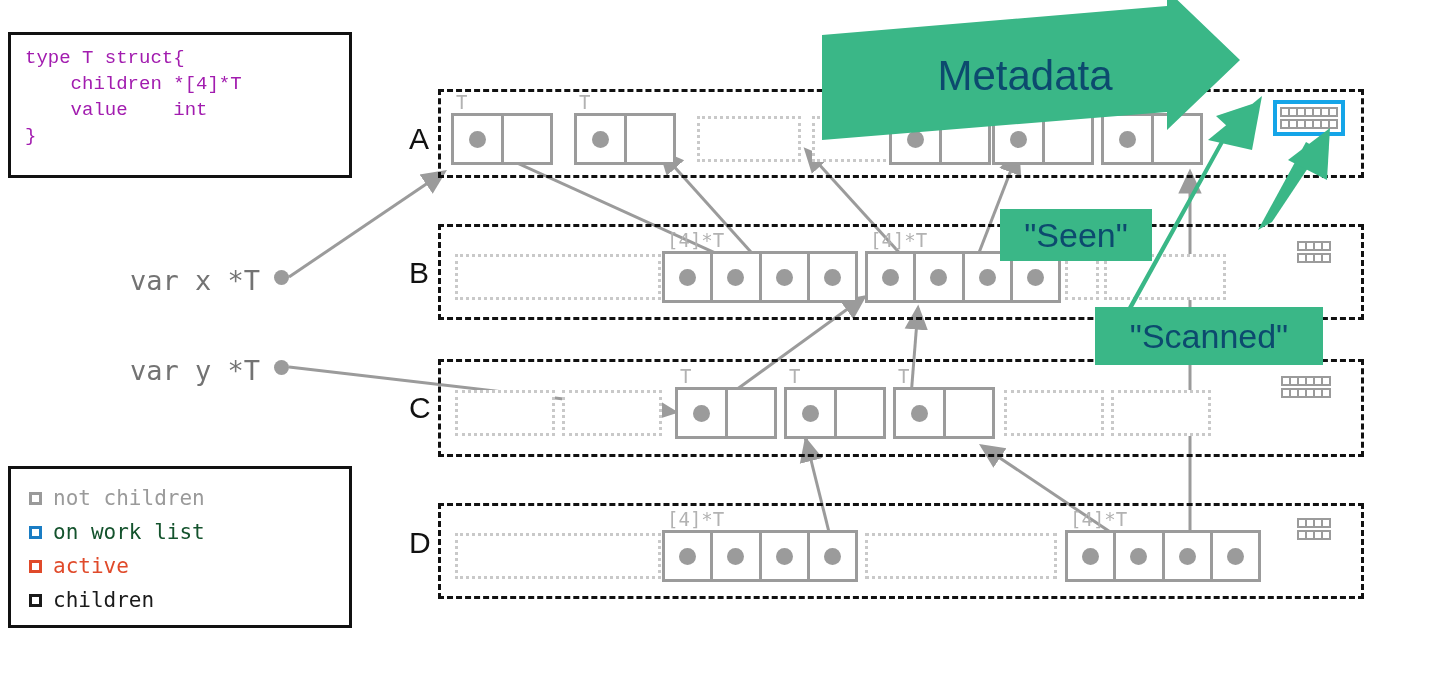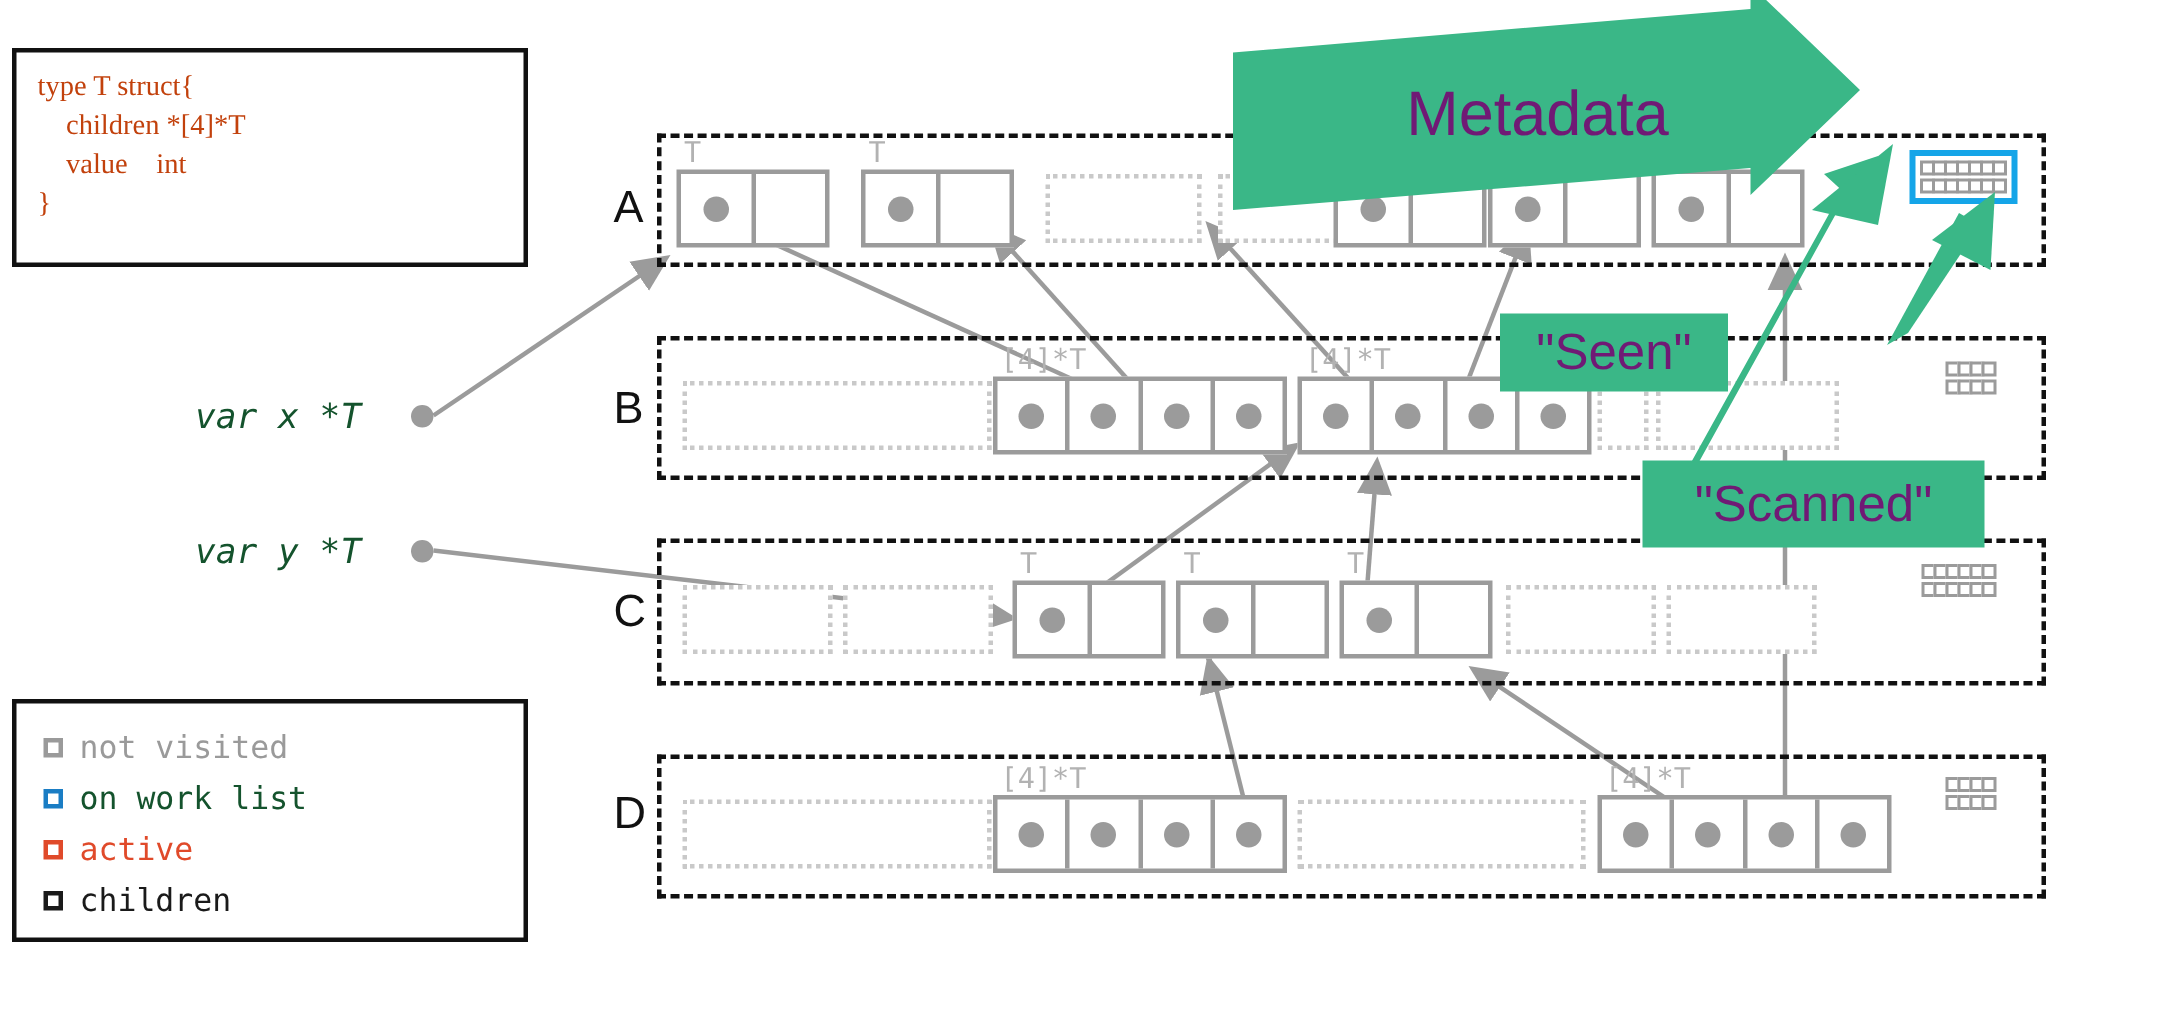--- a/index.html
+++ b/index.html
@@ -12,22 +12,22 @@
   }
   #stage{position:absolute;left:0;top:0;width:1440px;height:675px;}
 
   
   .code-box{
     position:absolute;left:8px;top:32px;width:344px;height:146px;
     border:3px solid #111;background:#fff;box-sizing:border-box;
   }
   .code-box pre{
     margin:0;padding:10px 0 0 14px;
-    font-family:Liberation Serif, serif;
-    font-size:19px;line-height:26px;color:#c2410c;white-space:pre;
+    font-family:Liberation Mono, monospace;
+    font-size:19px;line-height:26px;color:#a21caf;white-space:pre;
   }
 
   
   .legend-box{
     position:absolute;left:8px;top:466px;width:344px;height:162px;
     border:3px solid #111;background:#fff;box-sizing:border-box;
     padding:12px 0 0 18px;
   }
   .legend-row{display:flex;align-items:center;height:34px;}
   .legend-sq{
@@ -36,21 +36,21 @@
   }
   .legend-label{
     font-family:"DejaVu Sans Mono", monospace;
     font-size:21px;line-height:21px;color:#9a9a9a;white-space:pre;
   }
 
   
   .varlabel{
     position:absolute;
     font-family:"DejaVu Sans Mono", monospace;
-    font-size:23px;color:#14532d;white-space:pre;font-style:italic;
+    font-size:27px;color:#737373;white-space:pre;
   }
   .vardot{
     position:absolute;width:15px;height:15px;border-radius:50%;
     background:#9b9b9b;
   }
 
   
   .rowletter{
     position:absolute;font-size:30px;color:#111;
     font-family:"Liberation Sans", sans-serif;
@@ -89,21 +89,21 @@
   }
   .meta .mrow{display:flex;}
   .meta .mcell{
     width:10px;height:10px;box-sizing:border-box;
     border:2px solid #9b9b9b;background:#fff;
   }
   .meta .mcell + .mcell{margin-left:-2px;}
 
   
   .callout{
-    position:absolute;background:#3ab787;color:#701a75;
+    position:absolute;background:#3ab787;color:#0c4a6e;
     display:flex;align-items:center;justify-content:center;
     font-family:"Liberation Sans", sans-serif;
     font-weight:400;white-space:nowrap;
   }
 
   svg.overlay{position:absolute;left:0;top:0;width:1440px;height:675px;pointer-events:none;}
   svg.underlay{position:absolute;left:0;top:0;width:1440px;height:675px;pointer-events:none;}
 </style>
 </head>
 <body>
@@ -147,21 +147,21 @@
   <div class="code-box">
     <pre>type T struct{
     children *[4]*T
     value    int
 }</pre>
   </div>
 
   <div class="legend-box">
     <div class="legend-row">
       <span class="legend-sq" style="border-color:#9a9a9a"></span>
-      <span class="legend-label" style="color:#9a9a9a">not visited</span>
+      <span class="legend-label" style="color:#9a9a9a">not children</span>
     </div>
     <div class="legend-row">
       <span class="legend-sq" style="border-color:#1a7dc4"></span>
       <span class="legend-label" style="color:#14532d">on work list</span>
     </div>
     <div class="legend-row">
       <span class="legend-sq" style="border-color:#e04a2a"></span>
       <span class="legend-label" style="color:#e04a2a">active</span>
     </div>
     <div class="legend-row">

